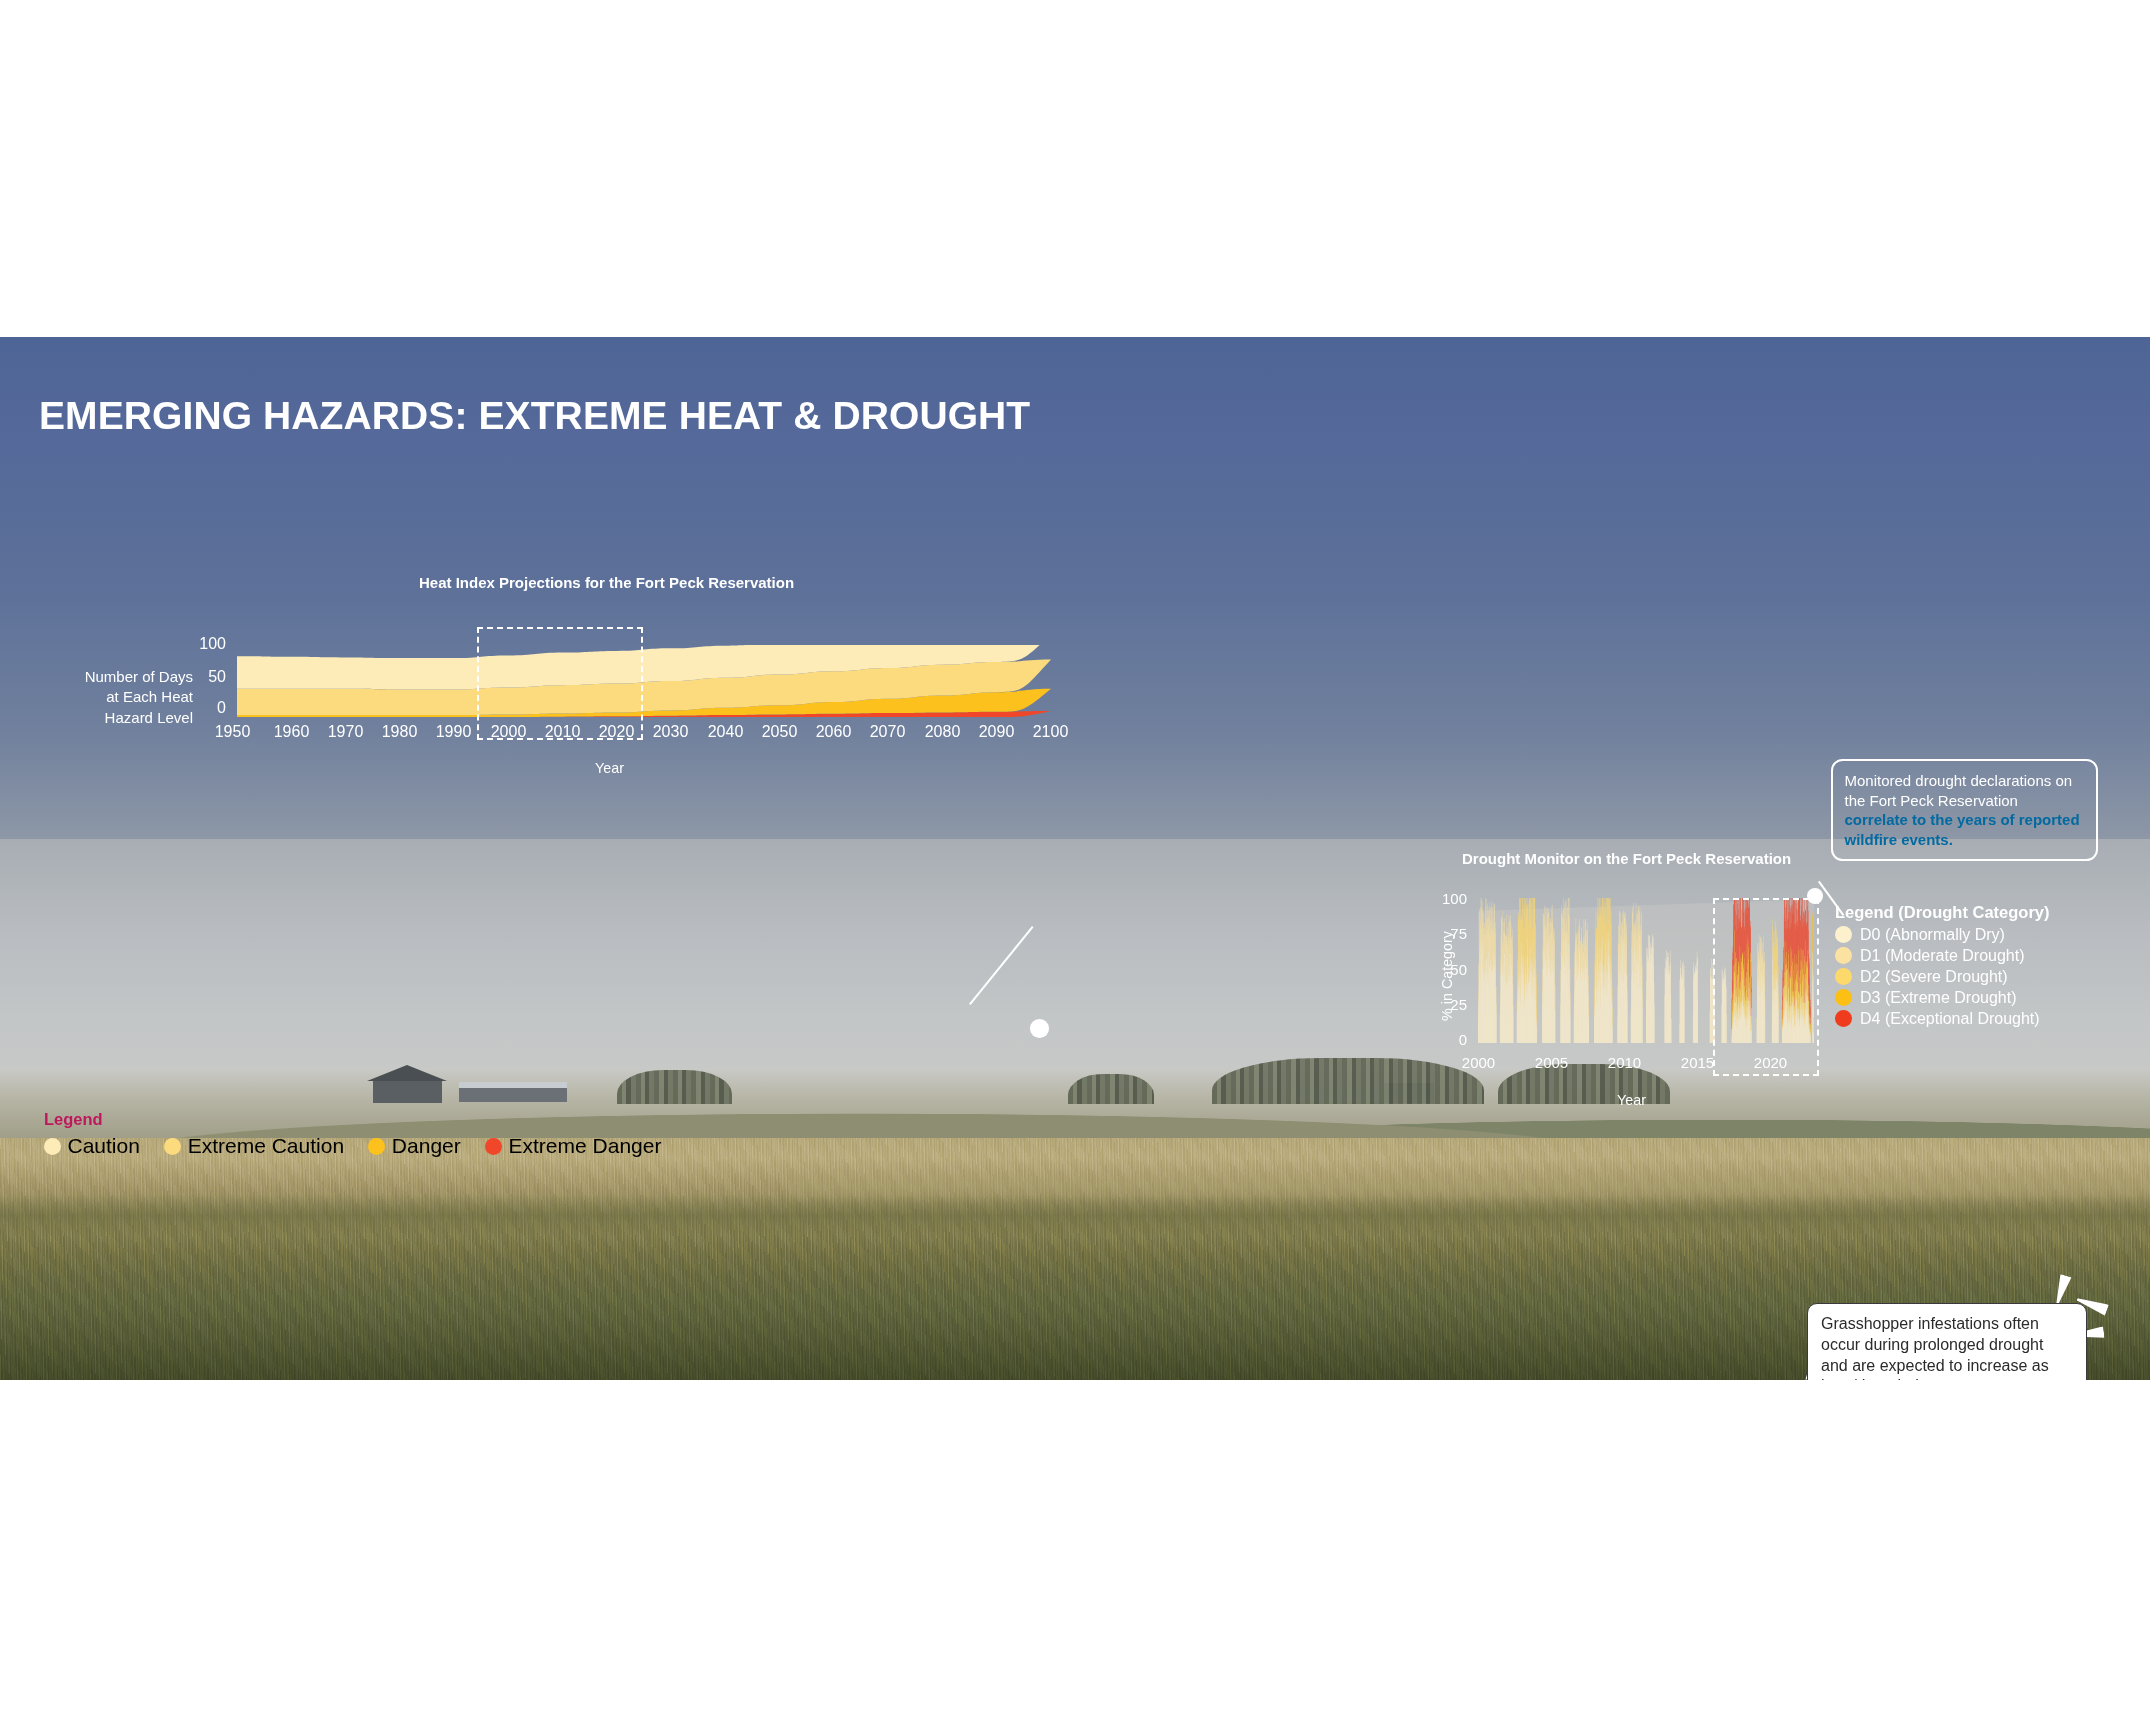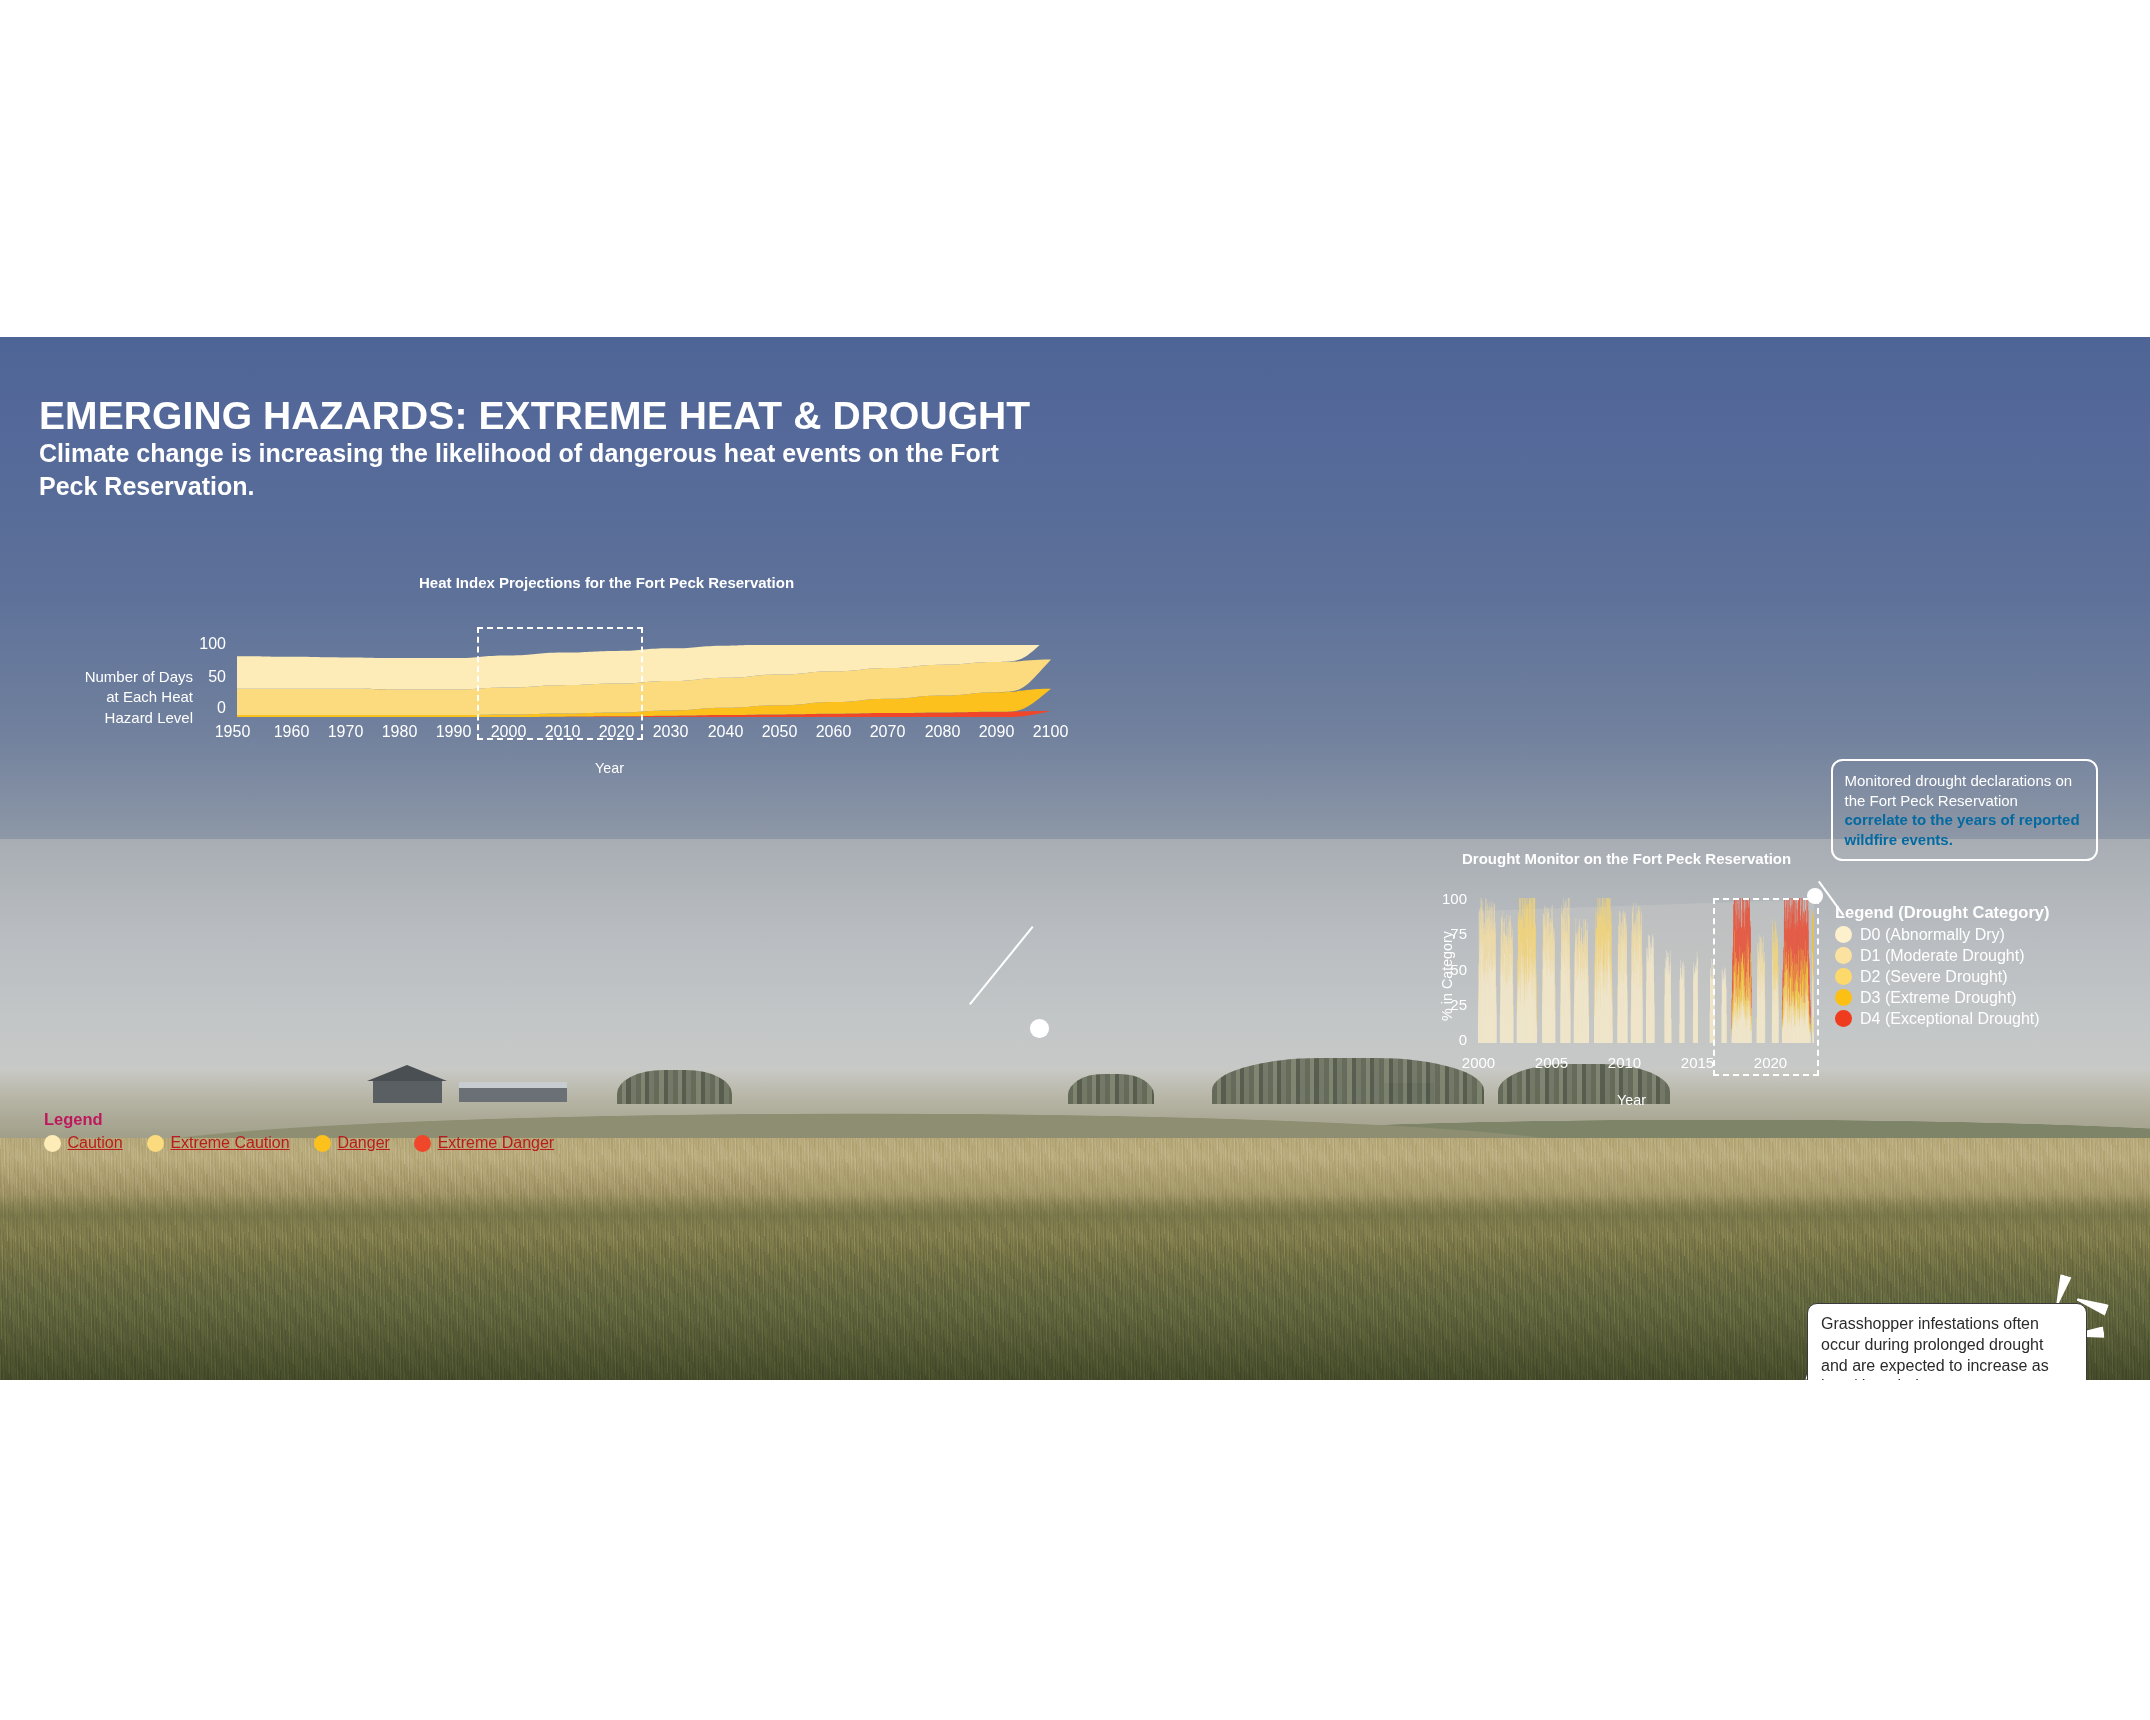--- a/index.html
+++ b/index.html
@@ -84,21 +84,21 @@
      color:#fff;font-size:16px;line-height:1.32;}
   .heat-callout b{color:#9d2235;}
   .callout-line{position:absolute;left:1032px;top:589px;width:2.2px;height:100px;
      background:#fff;transform-origin:top left;transform:rotate(39deg);}
   .callout-dot{position:absolute;left:1030px;top:682px;width:18.6px;height:18.6px;border-radius:50%;background:#fff;}
 
   .legend-title{position:absolute;left:44px;top:773px;color:#be185d;font-size:16.5px;font-weight:bold;}
   .legend-row{position:absolute;left:44px;top:797px;display:flex;align-items:center;gap:5.7px;}
   .legend-row .item{display:flex;align-items:center;gap:6.5px;margin-right:18.6px;}
   .dot{width:17px;height:17px;border-radius:50%;display:inline-block;}
-  .legend-row .lbl{color:#b91c1c;font-size:16px;text-decoration:underline;}
+  .legend-row .lbl{color:#000000;font-size:21px;}
 
   
   .drought-title{position:absolute;left:1462px;top:513px;color:#fff;font-size:15px;font-weight:bold;}
   .d-ylabel{position:absolute;left:1402px;top:631px;color:#fff;font-size:14.3px;
      transform:rotate(-90deg);transform-origin:center;white-space:nowrap;}
   #droughtplot{position:absolute;left:1478px;top:561px;width:336px;height:145px;overflow:hidden;}
   .d-ytick{position:absolute;color:#fff;font-size:15px;width:36px;text-align:right;left:1431px;}
   .d-xtick{position:absolute;color:#fff;font-size:15px;width:65px;text-align:center;top:717px;}
   .d-xlabel{position:absolute;left:1617px;top:755px;color:#fff;font-size:14.3px;}
   .d-dashbox{position:absolute;left:1713px;top:561px;width:106px;height:178px;
@@ -150,21 +150,20 @@
     <div class="bldg b3"></div>
     <div class="bldg b4"></div>
     <div class="treeline t3"></div>
     <div class="treeline t4"></div>
     <div class="field"></div>
     <div class="field-streaks"></div>
     <div class="field-band1"></div>
     <div class="field-band2"></div>
 
     <div class="headline">EMERGING HAZARDS: EXTREME HEAT &amp; DROUGHT</div>
-    <div class="subhead">Climate change is increasing the likelihood of dangerous heat events on the Fort Peck Reservation.</div>
 
     <div class="heat-title">Heat Index Projections for the Fort Peck Reservation</div>
 
     <div class="heat-axis-label">
       <span>Number of Days</span><br>
       <span>at Each Heat</span><br>
       <span>Hazard Level</span>
     </div>
 
     <div class="heat-ytick" style="left:176px;top:298px;">100</div>

